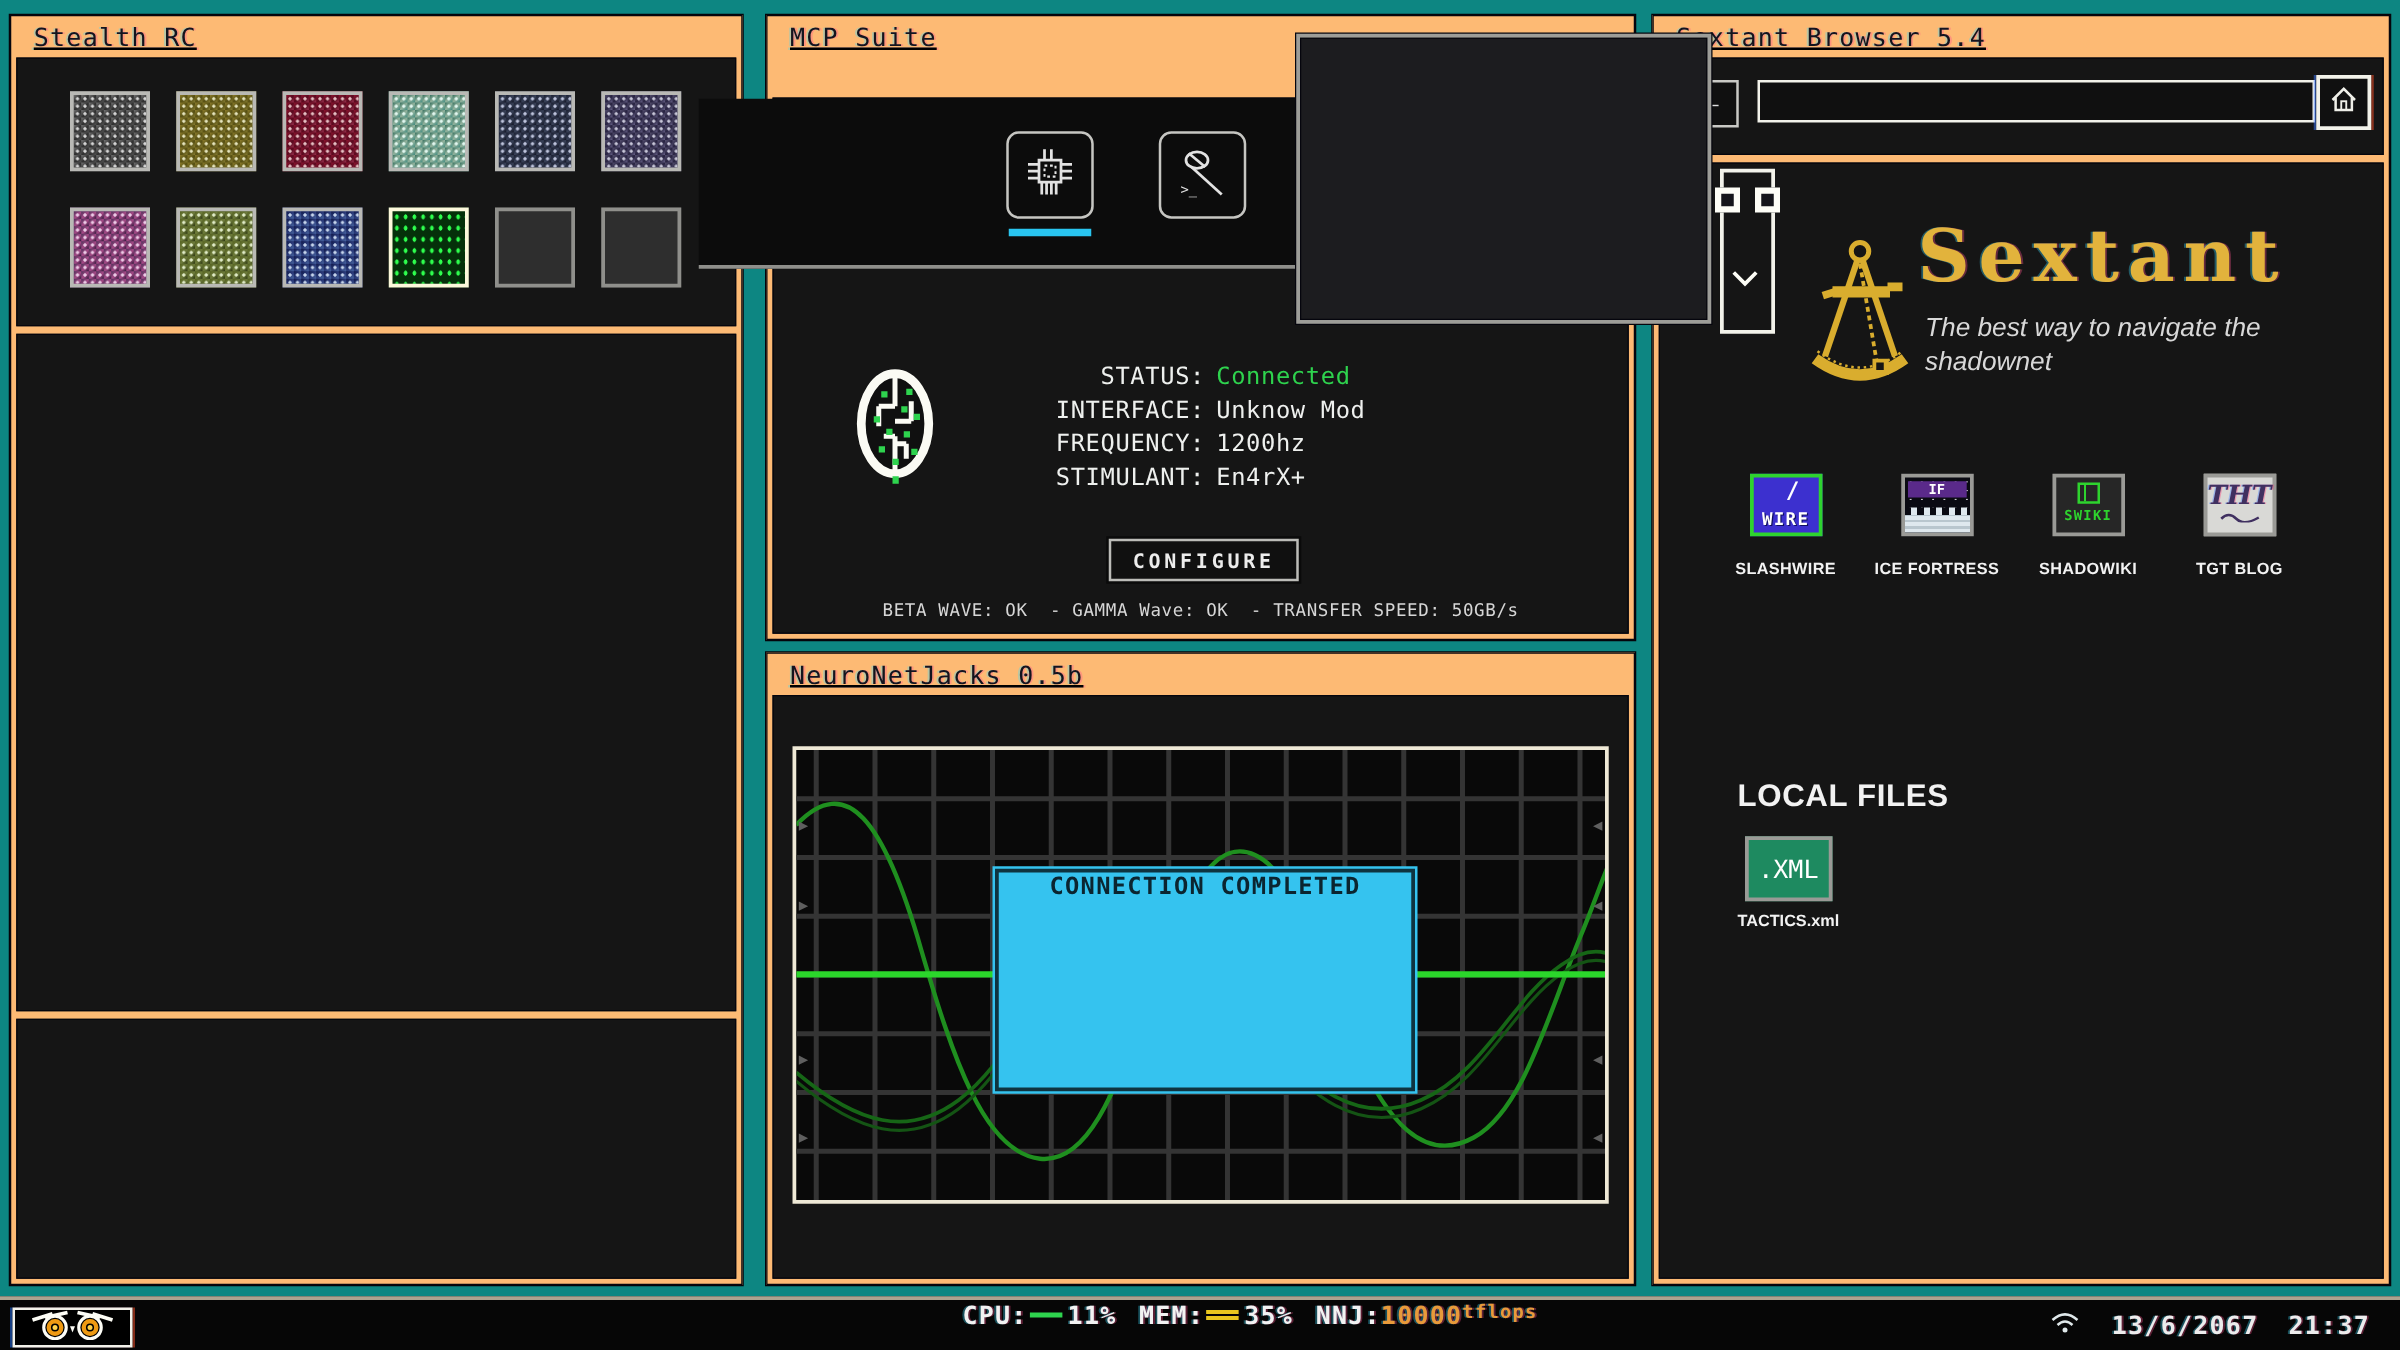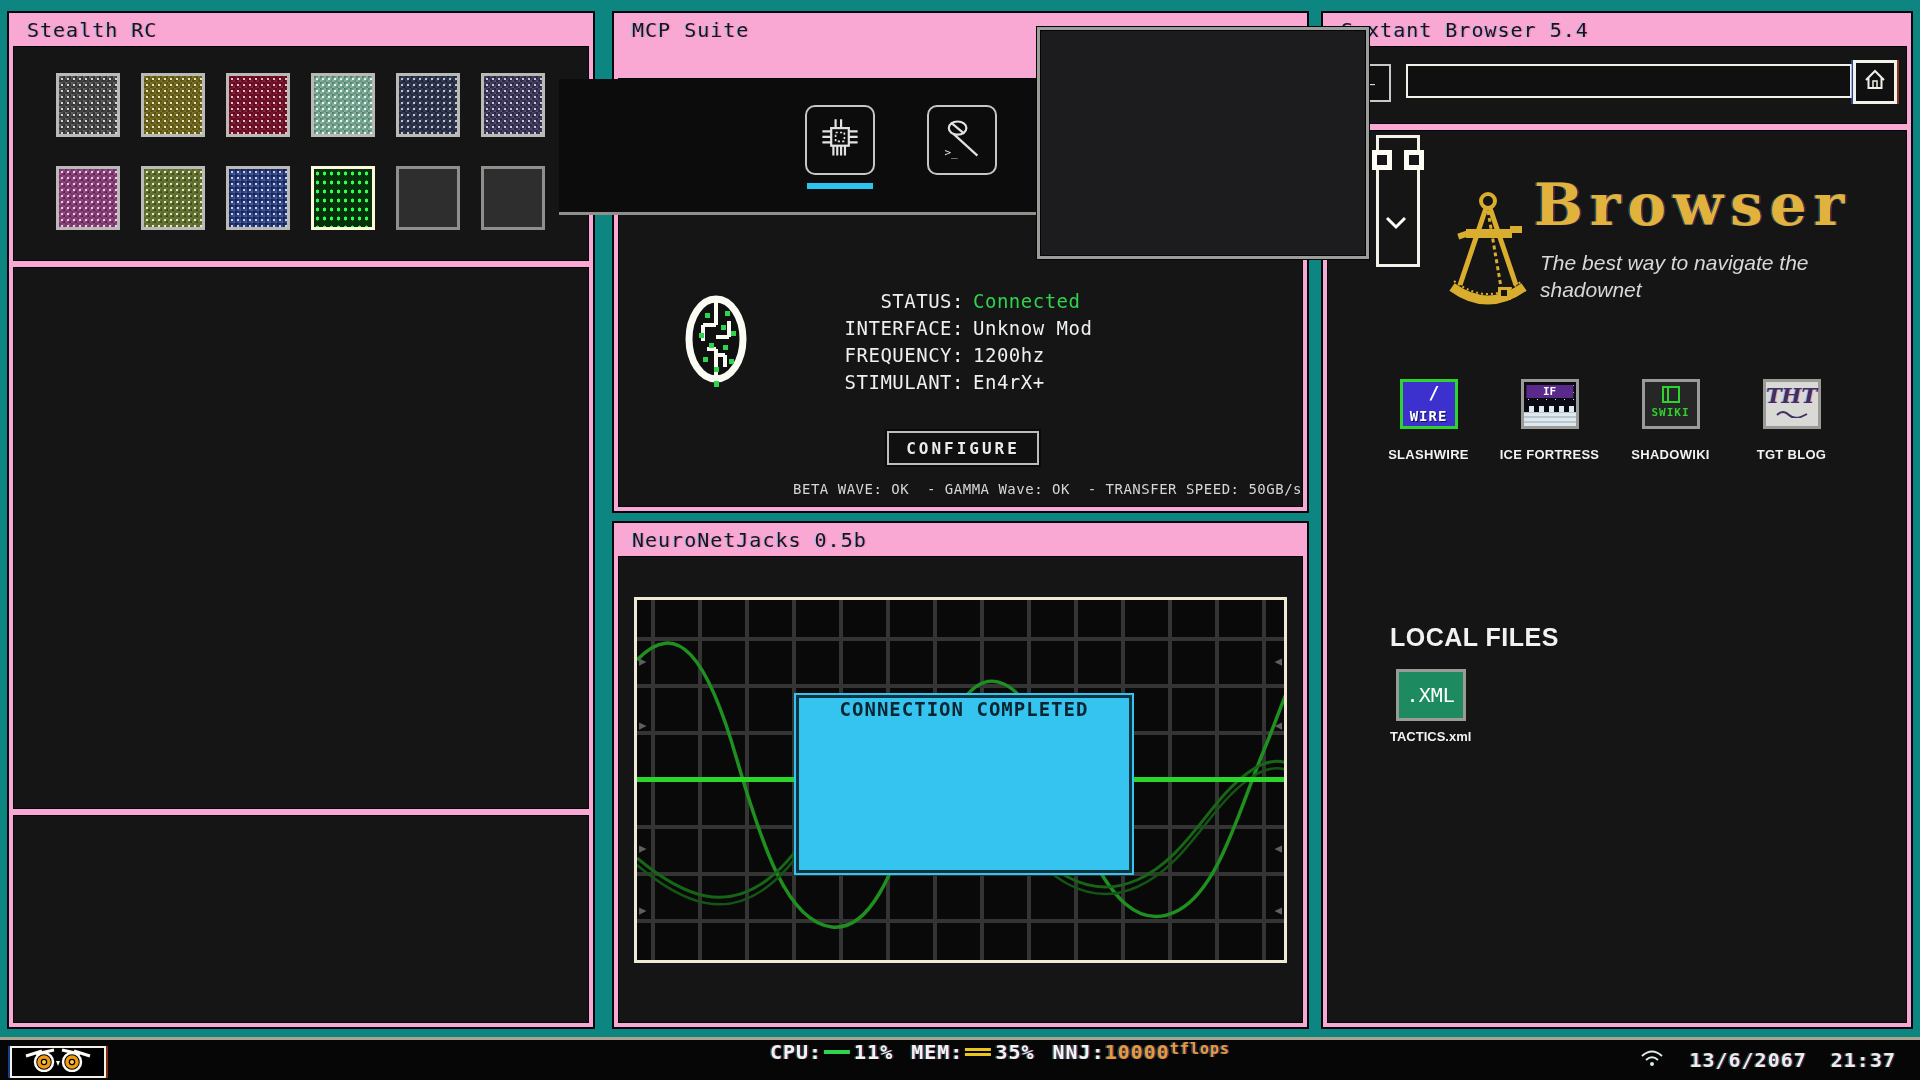--- a/index.html
+++ b/index.html
@@ -1,19 +1,19 @@
 <!DOCTYPE html>
 <html><head>
 <meta charset="utf-8">
 <style>
   html,body{margin:0;padding:0;width:1920px;height:1080px;background:#0d8682;font-family:"Liberation Sans",sans-serif;}
   #desktop{position:relative;width:1920px;height:1080px;background:#0d8682;overflow:hidden;}
 
   
-  .window{position:absolute;background:#f9a8d4;border:1px solid #05050d;box-shadow:0 0 0 1px #04040a;padding:0 4px 4px 4px;box-sizing:border-box;}
+  .window{position:absolute;background:#fdba74;border:1px solid #05050d;box-shadow:0 0 0 1px #04040a;padding:0 4px 4px 4px;box-sizing:border-box;text-decoration:underline;}
   .titlebar{height:33px;display:flex;align-items:center;padding-left:14px;
     font:20px "DejaVu Sans Mono",monospace;color:#14141e;letter-spacing:1px;}
   .winbody{position:relative;background:#151515;border:1px solid #05050d;box-sizing:border-box;}
   .stack{display:flex;flex-direction:column;gap:6px;background:transparent;border:none;}
   .panel{background:#151515;border:1px solid #05050d;box-sizing:border-box;position:relative;}
   .ch{text-shadow:1.5px 0 rgba(255,80,140,.35),-1.5px 0 rgba(60,220,255,.35);}
 
   
   #win-stealth{left:8px;top:12px;width:586px;height:1016px;display:flex;flex-direction:column;}
   #win-stealth .stack{flex:1;}
@@ -44,21 +44,21 @@
     display:flex;align-items:center;justify-content:center;}
   .tab-underline{width:66px;height:6px;background:#29c5f0;margin-top:8px;}
   #brain-icon{position:absolute;left:62px;top:212px;}
   .status-grid{position:absolute;left:95px;top:211px;display:grid;grid-template-columns:250px auto;
     column-gap:9px;row-gap:5px;font:19px "DejaVu Sans Mono",monospace;color:#eef0ee;letter-spacing:.5px;}
   .status-grid .lbl{text-align:right;}
   .status-green{color:#2ed34e;}
   #configure-btn{position:absolute;left:268px;top:352px;width:148px;height:30px;background:#101010;
     border:2px solid #bcbcb8;box-shadow:0 0 0 2px #0a0a0a;color:#ececec;
     font:bold 16px "DejaVu Sans Mono",monospace;letter-spacing:3px;display:flex;align-items:center;justify-content:center;cursor:pointer;}
-  #mcp-footer{position:absolute;bottom:9px;left:0;width:100%;text-align:right;
+  #mcp-footer{position:absolute;bottom:9px;left:0;width:100%;text-align:center;
     font:14px "DejaVu Sans Mono",monospace;color:#d6d6d6;white-space:pre;letter-spacing:.5px;}
 
   
   #win-neuro{left:613px;top:522px;width:695px;height:506px;display:flex;flex-direction:column;}
   #win-neuro .winbody{flex:1;}
   #scope{position:absolute;left:15px;top:40px;width:653px;height:366px;background:#090909;
     border:3px solid #efe9d6;box-sizing:border-box;overflow:hidden;}
   #scope-grid{position:absolute;inset:0;
     background-image:linear-gradient(to right,#343434 4px,transparent 4px),
                      linear-gradient(to bottom,#343434 4px,transparent 4px);
@@ -312,21 +312,21 @@
               <path d="M12 98 Q48 124 84 98" stroke-width="9"></path>
               <path d="M14 92 Q48 118 82 92" stroke-width="2" stroke-dasharray="2 3"></path>
             </g>
             <rect x="26" y="40" width="46" height="9" fill="#d9ad2e"></rect>
             <rect x="18" y="43" width="10" height="6" fill="#d9ad2e" transform="rotate(-18 23 46)"></rect>
             <rect x="70" y="37" width="12" height="7" fill="#d9ad2e"></rect>
             <rect x="58" y="98" width="13" height="13" fill="#d9ad2e"></rect>
             <rect x="61" y="101" width="6" height="6" fill="#151515"></rect>
           </svg>
         </span>
-        <div id="sextant-title" class="ch">Browser</div>
+        <div id="sextant-title" class="ch">Sextant</div>
         <div id="sextant-tagline">
           <div>The best way to navigate the</div>
           <div>shadownet</div>
         </div>
 
         <div id="bookmarks">
           <div class="bookmark" id="bm-slashwire">
             <div class="bm-icon">
               <span class="sw-slash">/</span>
               <span class="sw-wire">WIRE</span>

